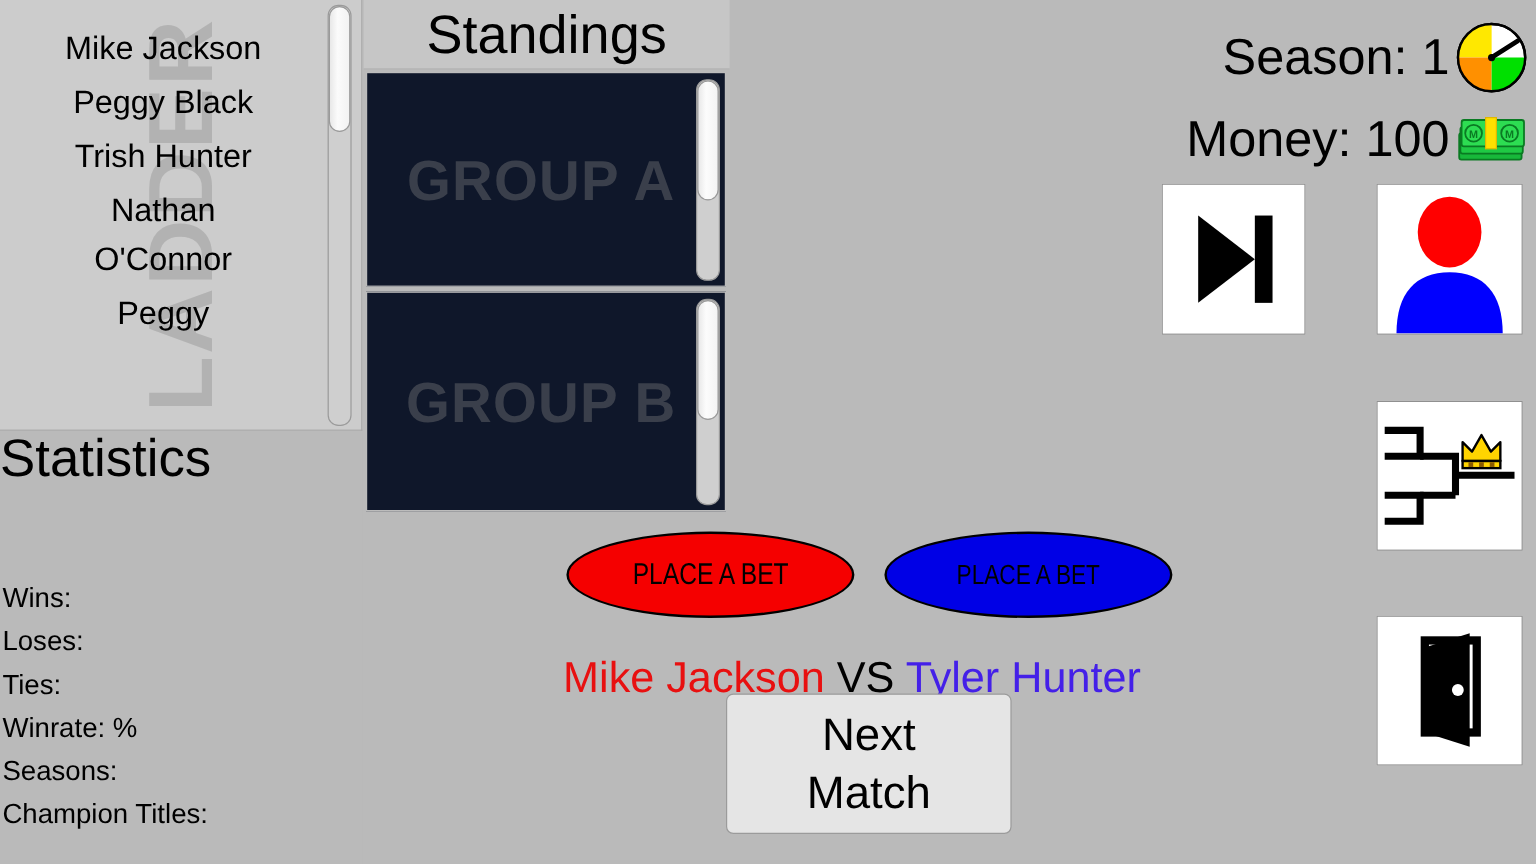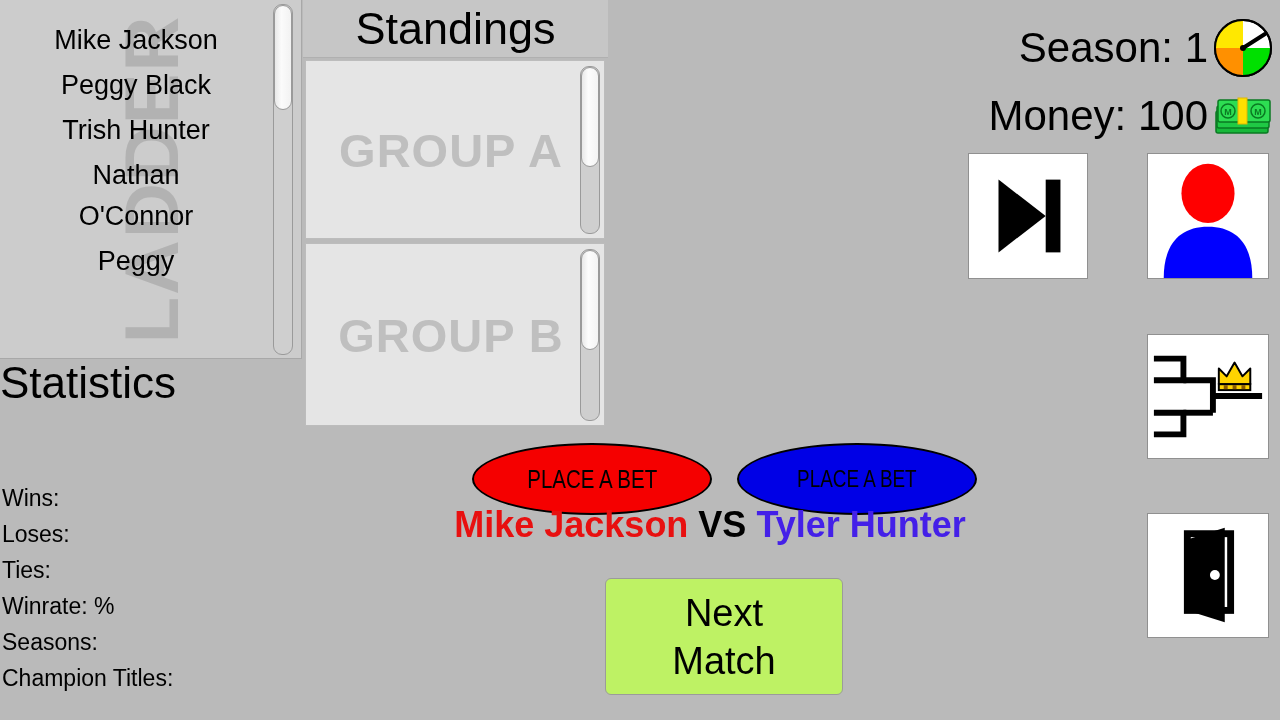--- a/index.html
+++ b/index.html
@@ -126,21 +126,21 @@
     width: 305px;
     text-align: center;
     font-size: 45px;
     line-height: 58px;
     color: #000;
   }
   .group-panel {
     position: absolute;
     left: 2px;
     width: 300px;
-    background: #e5e5e5;
+    background: #0f172a;
     border: 1px solid #bcbcbc;
     overflow: hidden;
   }
   #group-a { top: 60px; height: 179px; }
   #group-b { top: 243px; height: 183px; }
   .group-watermark {
     position: absolute;
     left: 0;
     top: 50%;
     transform: translateY(-50%);
@@ -190,38 +190,37 @@
     font-size: 25px;
     color: #000;
     transform: scaleX(0.82);
     white-space: nowrap;
   }
   #bet-blue .bet-label { font-size: 23px; }
 
   
   #match-vs-line {
     position: absolute;
-    left: 390px; top: 504px;
+    left: 390px; top: 544px;
     width: 640px;
     text-align: center;
     font-size: 36px;
     line-height: 42px;
     white-space: nowrap;
-    font-weight: bold;
   }
   #match-player-left { color: #e81010; }
   #match-vs-word { color: #000; }
   #match-player-right { color: #4420e8; }
 
   
   #next-match-button {
     position: absolute;
     left: 605px; top: 578px;
     width: 238px; height: 117px;
-    background: #bef264;
+    background: #e5e5e5;
     border: 1px solid #9b9b9b;
     border-radius: 6px;
     display: flex;
     flex-direction: column;
     align-items: center;
     justify-content: center;
     cursor: pointer;
   }
   #next-match-label {
     font-size: 38px;

